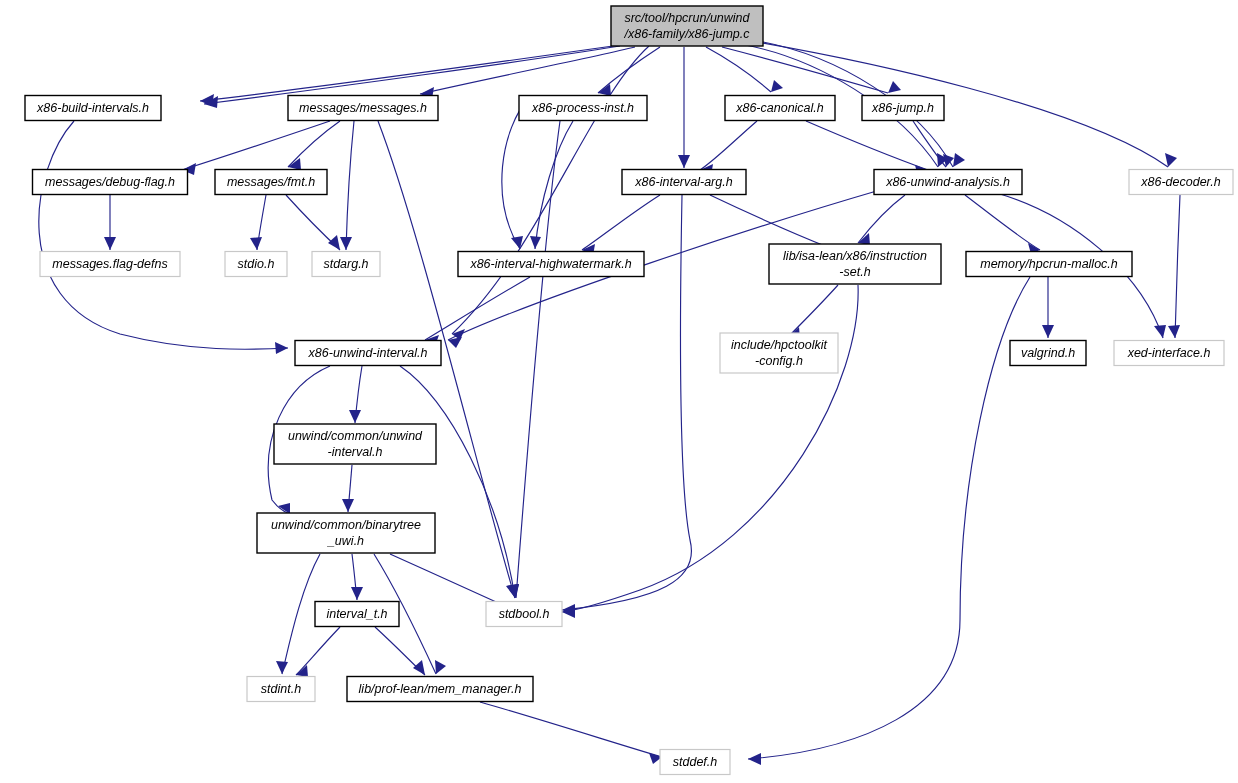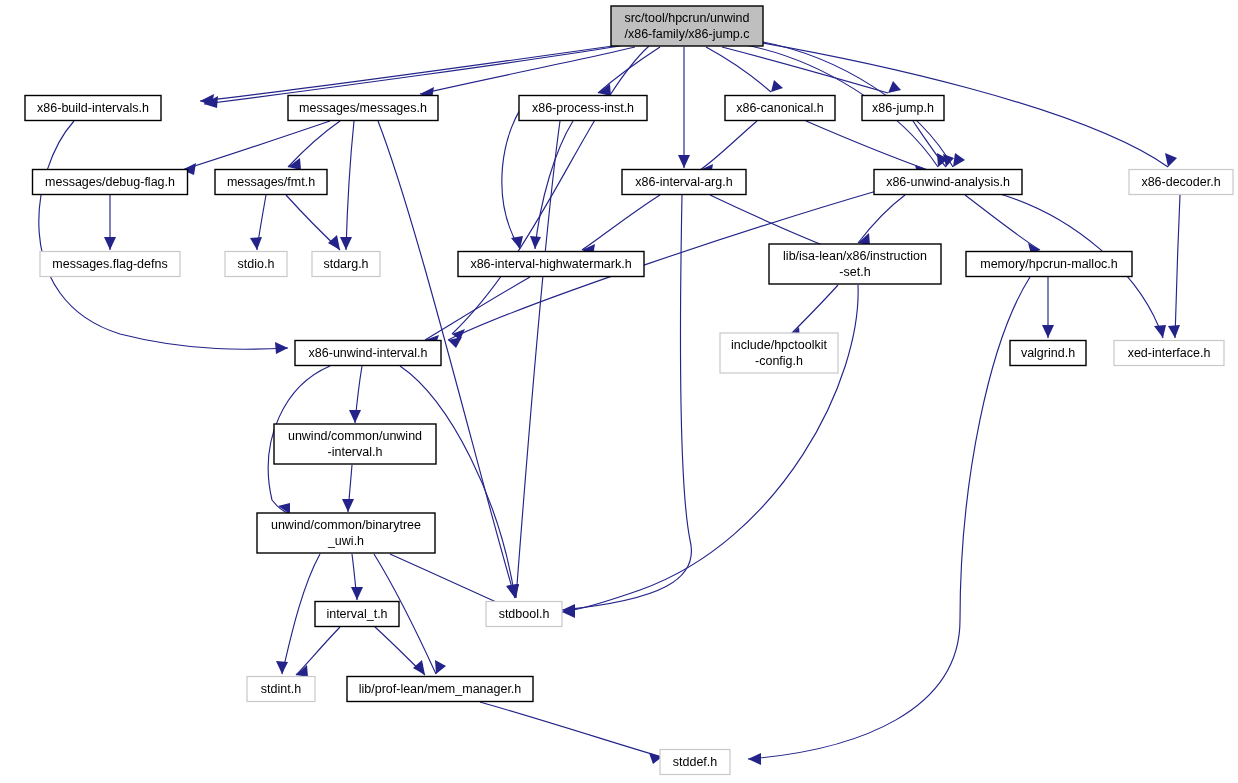--- a/index.html
+++ b/index.html
@@ -1,17 +1,17 @@
 <!DOCTYPE html>
 <html><head>
 <meta charset="utf-8">
 <style>
   html,body{margin:0;padding:0;background:#ffffff;}
   body{width:1238px;height:783px;font-family:"Liberation Sans",sans-serif;overflow:hidden;}
-  #graph{position:relative;width:1150px;height:783px;}
+  #graph{position:relative;width:1150px;height:783px;font-style:italic;}
   svg{display:block;}
   .node-box{fill:#ffffff;stroke:#000000;stroke-width:1.4;}
   .node-box.grey{stroke:#c8c8c8;stroke-width:1.2;}
   .node-box.root{fill:#bfbfbf;stroke:#000000;stroke-width:1.4;}
   .node-label{font-family:"Liberation Sans",sans-serif;font-size:12.5px;fill:#000000;text-anchor:middle;dominant-baseline:central;}
   .edge{fill:none;stroke:#23238a;stroke-width:1.15;}
   .edge-head{fill:#23238a;stroke:none;}
 </style>
 </head>
 <body>

